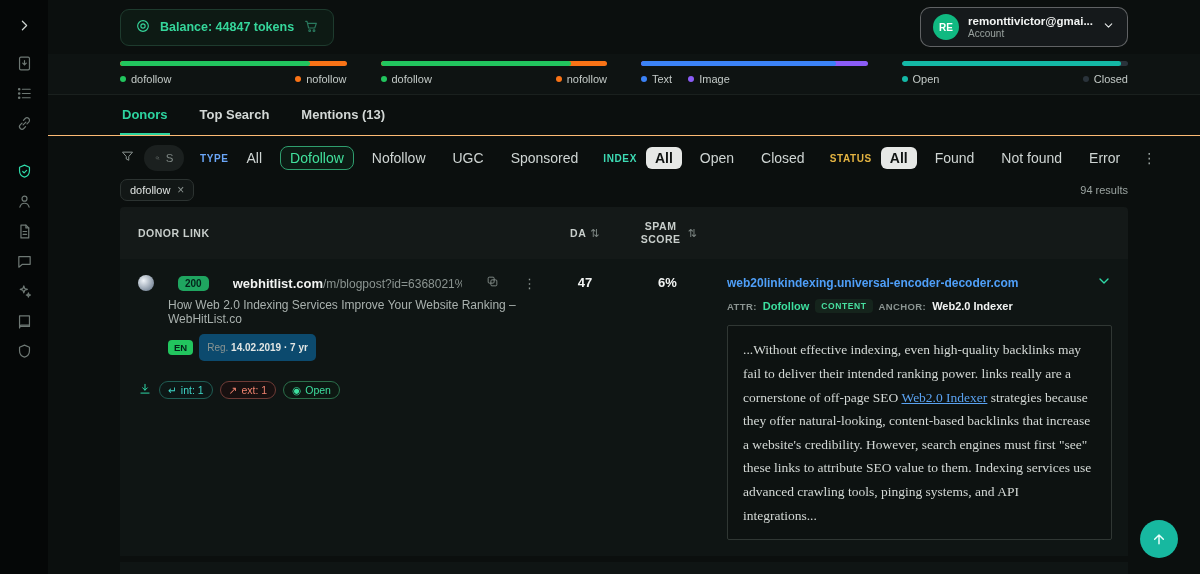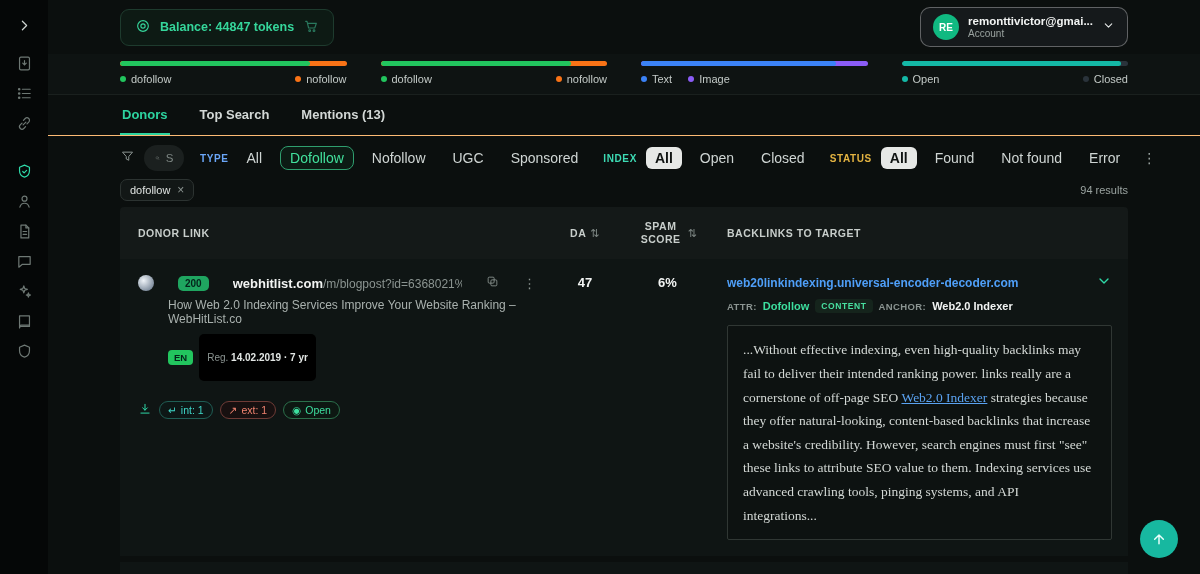--- a/index.html
+++ b/index.html
@@ -92,21 +92,21 @@
   .status-badge { background:#1fa560; color:#04231a; font-size:10px; font-weight:bold; padding:2px 7px; border-radius:5px; }
   .urlline { white-space:nowrap; overflow:hidden; max-width:252px; font-size:13px; cursor:pointer; }
   .urlline b { color:#f2f4f3; }
   .urlline .path { color:#8b9491; font-size:12px; }
   .mini-ic svg { width:13px; height:13px; stroke:#8b9491; fill:none; stroke-width:1.6; }
   .mini-ic, .dots { cursor:pointer; }
   .dots { color:#8b9491; font-size:13px; }
   .dtitle { margin:7px 0 0 30px; font-size:12px; color:#a9b1ae; }
   .dbadges { margin:8px 0 0 30px; display:flex; gap:6px; align-items:center; }
   .lang-badge { background:#22c55e; color:#04231a; font-size:9.5px; font-weight:bold; padding:2px 6px; border-radius:4px; }
-  .reg-badge { background:#000000; border-radius:5px; padding:18px 8px; font-size:10px; color:#8b9491; }
+  .reg-badge { background:#0c4a6e; border-radius:5px; padding:8px 8px; font-size:10px; color:#8b9491; }
   .reg-badge b { color:#e2e6e4; }
   .dactions { margin-top:20px; display:flex; align-items:center; gap:7px; }
   .dl svg { width:14px; height:14px; stroke:#2fd9a8; fill:none; stroke-width:1.7; stroke-linecap:round; stroke-linejoin:round; cursor:pointer; }
   .pill { display:flex; align-items:center; gap:4px; border-radius:10px; padding:2px 8px; font-size:10.5px; }
   .pill-int { border:1px solid #1f5d54; color:#3fd6c8; background:#0d1716; }
   .pill-ext { border:1px solid #6e3b36; color:#f0836f; background:#171010; }
   .pill-open { border:1px solid #2b6e4a; color:#3ddf9f; background:#0d1712; cursor:pointer; }
   
   .cell-c { text-align:center; padding-top:2px; }
   .metric { font-size:13px; font-weight:bold; color:#f2f4f3; }
@@ -337,21 +337,20 @@
   <div class="thead grid">
     <span class="th-donor">DONOR LINK</span>
     <span class="th-c">
         <span>DA</span>
         <span class="sort">⇅</span>
       </span>
     <span class="th-c">
         <span class="wrap">SPAM SCORE</span>
         <span class="sort">⇅</span>
       </span>
-    <span class="th-bl">BACKLINKS TO TARGET</span>
   </div>
 
   <div class="rows">
 
     <article class="row grid">
       <div class="donor">
         <div class="dline1">
           <span class="favicon f-globe"></span>
           <span class="status-badge">200</span>
           <span class="urlline"><b>webhitlist.com</b><span class="path">/m/blogpost?id=6368021%3ABlogPost%3...</span></span>

